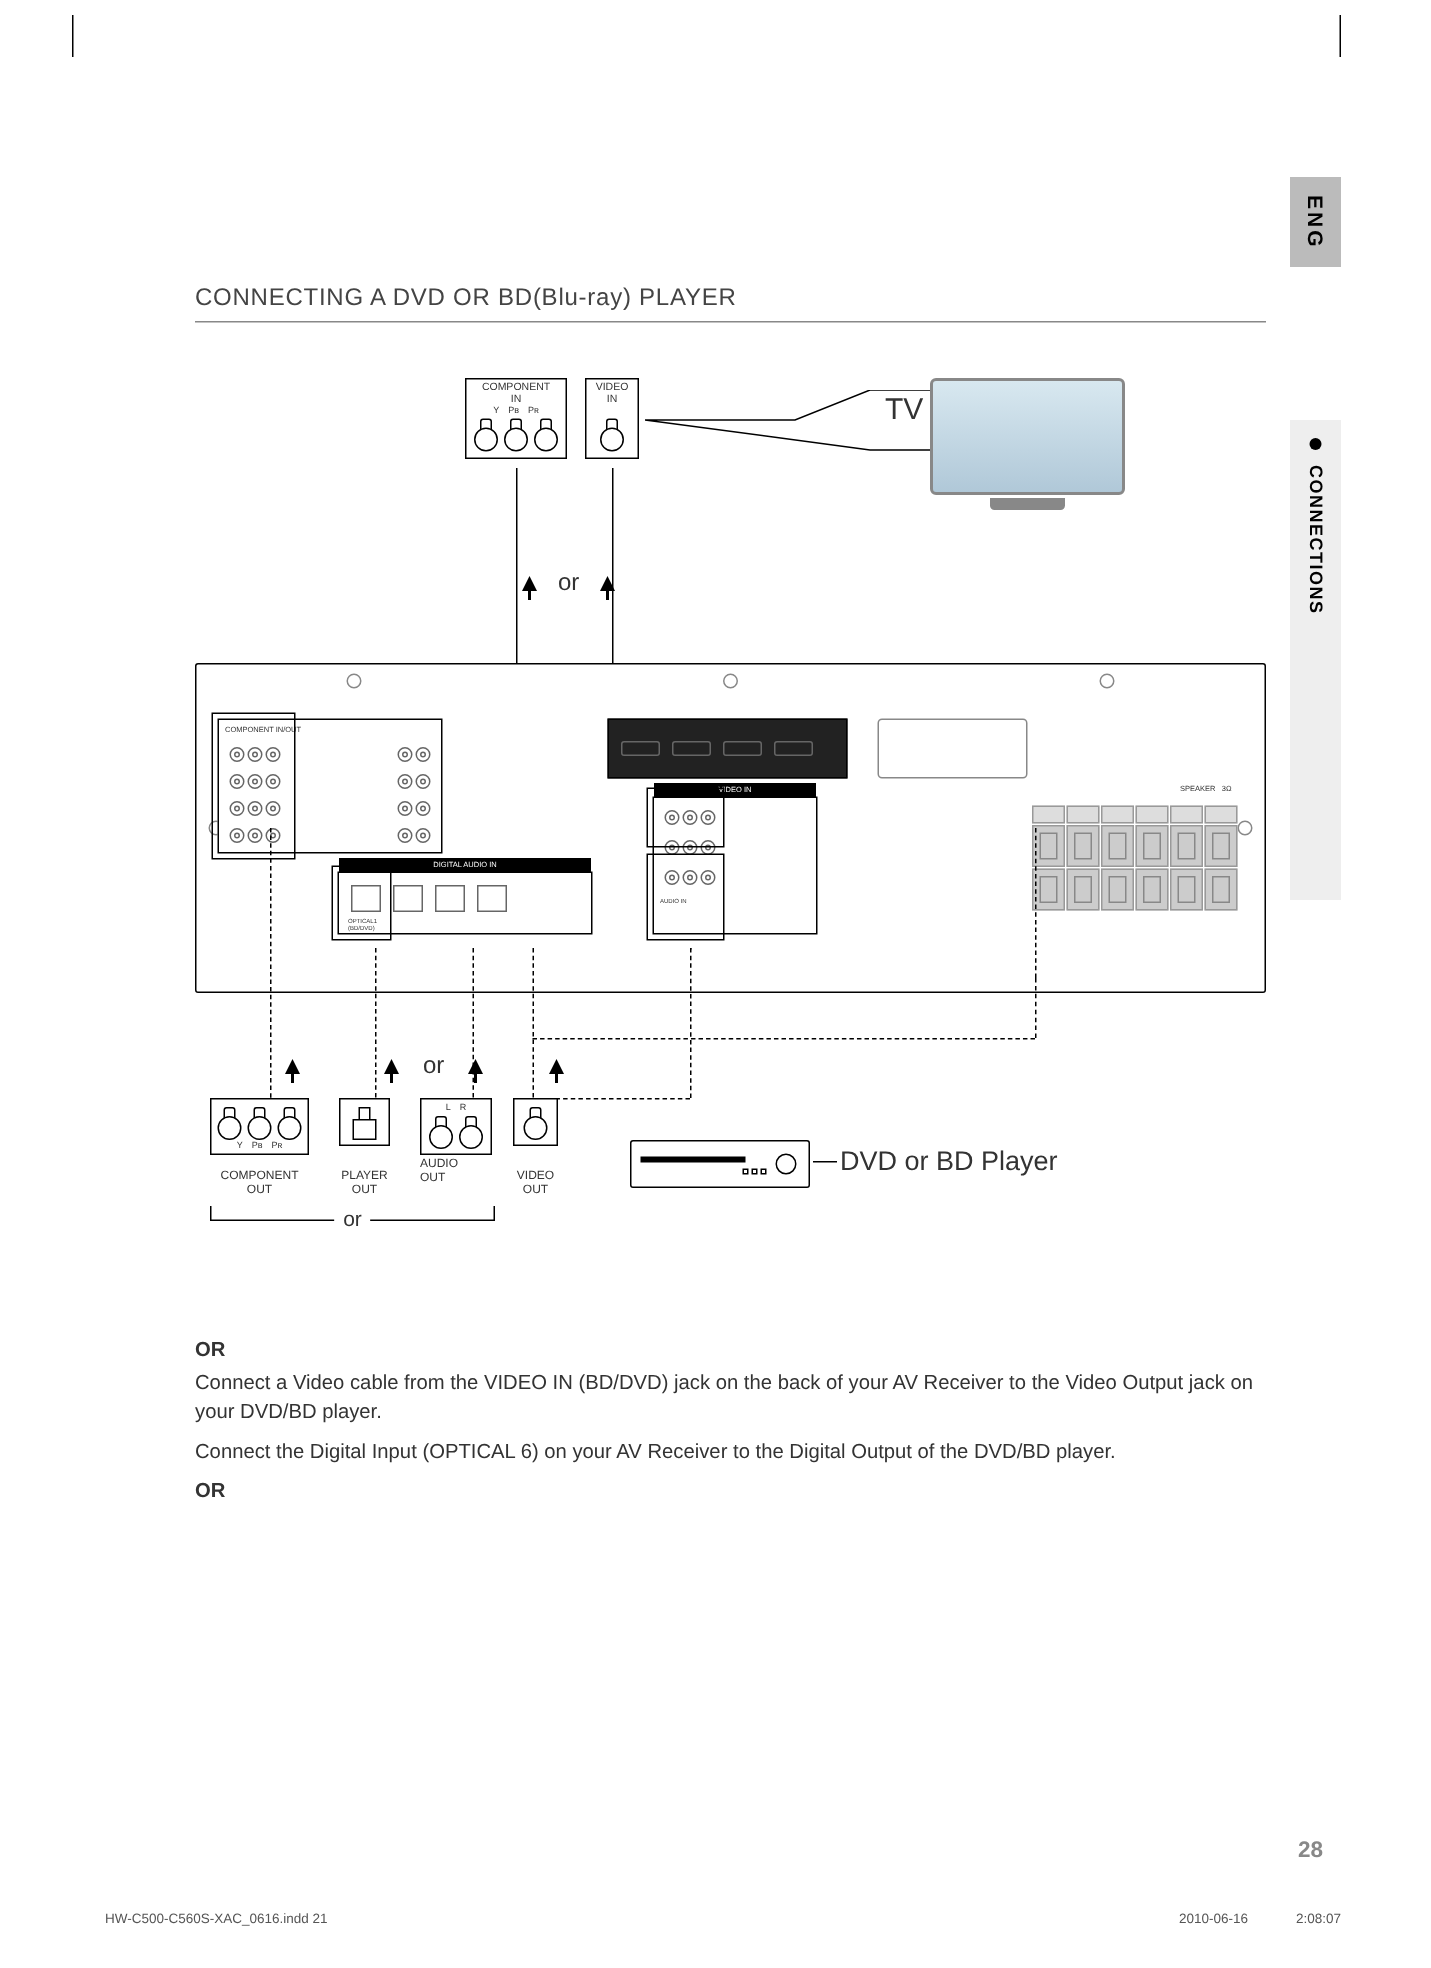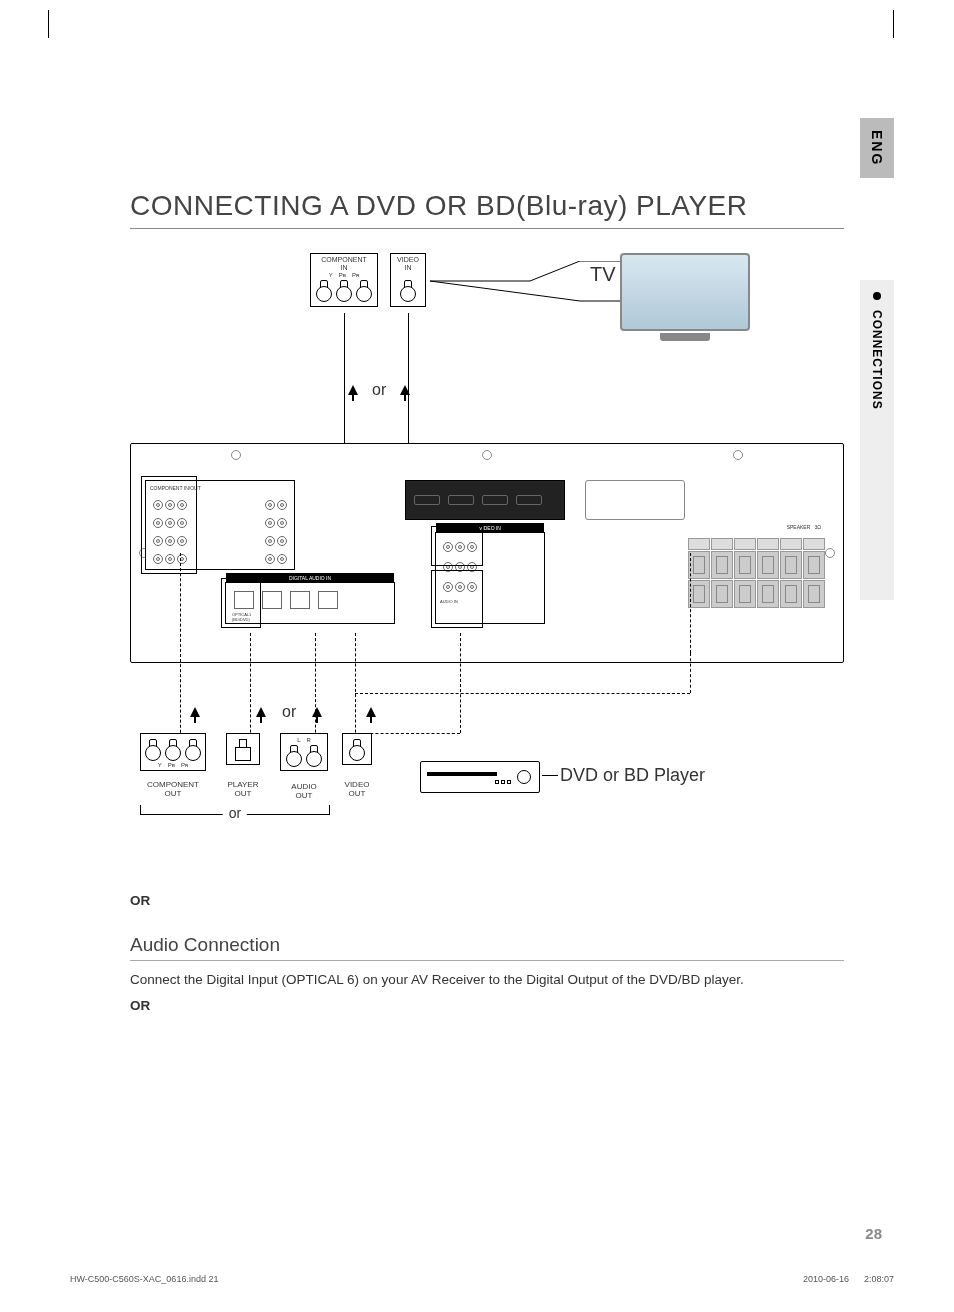--- a/index.html
+++ b/index.html
@@ -66,26 +66,26 @@
     margin-top: 18px;
   }
 
   .content {
     margin-top: 150px;
     margin-right: 50px;
     margin-left: 60px;
   }
 
   h1.main-title {
-    font-size: 28px;
+    font-size: 16px;
     font-weight: normal;
     letter-spacing: 0.5px;
     border-bottom: 1px solid #888;
     padding-bottom: 6px;
-    margin-bottom: 24px;
+    margin-bottom: 37px;
     color: #444;
   }
 
   .diagram-zone {
     width: 100%;
     height: 610px;
     position: relative;
     margin-bottom: 30px;
   }
 
@@ -348,21 +348,21 @@
   }
   .footer {
     position: absolute;
     bottom: 28px;
     left: 70px; right: 60px;
     display: flex;
     justify-content: space-between;
     font-size: 9px;
     color: #555;
   }
-  .footer .right { display:flex; gap:15px; }
+  .footer .right { display:flex; gap:32px; }
 
   .highlight-overlay {
     position:absolute;
     border:1.5px solid #000;
     background: rgba(0,0,0,0);
     pointer-events:none;
   }
 </style>
 </head>
 <body>
@@ -583,21 +583,21 @@
           </div>
           <div class="jack-row">
             <div class="jack">
                 <div class="inner"></div>
               </div>
             <div class="jack">
                 <div class="inner"></div>
               </div>
           </div>
         </div>
-        <div class="out-label" style="position:absolute;left:150px;top:48px;width:48px;text-align:center;">
+        <div class="out-label" style="position:absolute;left:150px;top:38px;width:48px;text-align:left;">
           <span>AUDIO</span><br>
           <span>OUT</span>
         </div>
 
         <div class="out-box" style="left:212px; top:0; width:30px;">
           <div class="jack-row">
             <div class="jack">
                 <div class="inner"></div>
               </div>
           </div>
@@ -622,22 +622,22 @@
         <svg style="position:absolute; left:250px; top:20px; width:200px; height:50px;">
           <path d="M 0 20 L 30 20 L 30 0" fill="none" stroke="none"></path>
         </svg>
         <div class="player-callout">DVD or BD Player</div>
         <div style="position:absolute;left:412px;top:42px;width:16px;border-top:1px solid #000;"></div>
       </div>
 
     </div>
 
     <p class="or-text">OR</p>
-
-    <h2 class="sub-title">Audio Connection</h2>
+    <p class="body">Connect a Video cable from the VIDEO IN (BD/DVD) jack on the back of your AV Receiver to the Video Output jack on your DVD/BD player.</p>
+
     <p class="body">Connect the Digital Input (OPTICAL 6) on your AV Receiver to the Digital Output of the DVD/BD player.</p>
     <p class="or-text">OR</p>
 
   </div>
 
   <div class="page-num">28</div>
 
   <div class="footer">
     <span>HW-C500-C560S-XAC_0616.indd   21</span>
     <div class="right">

